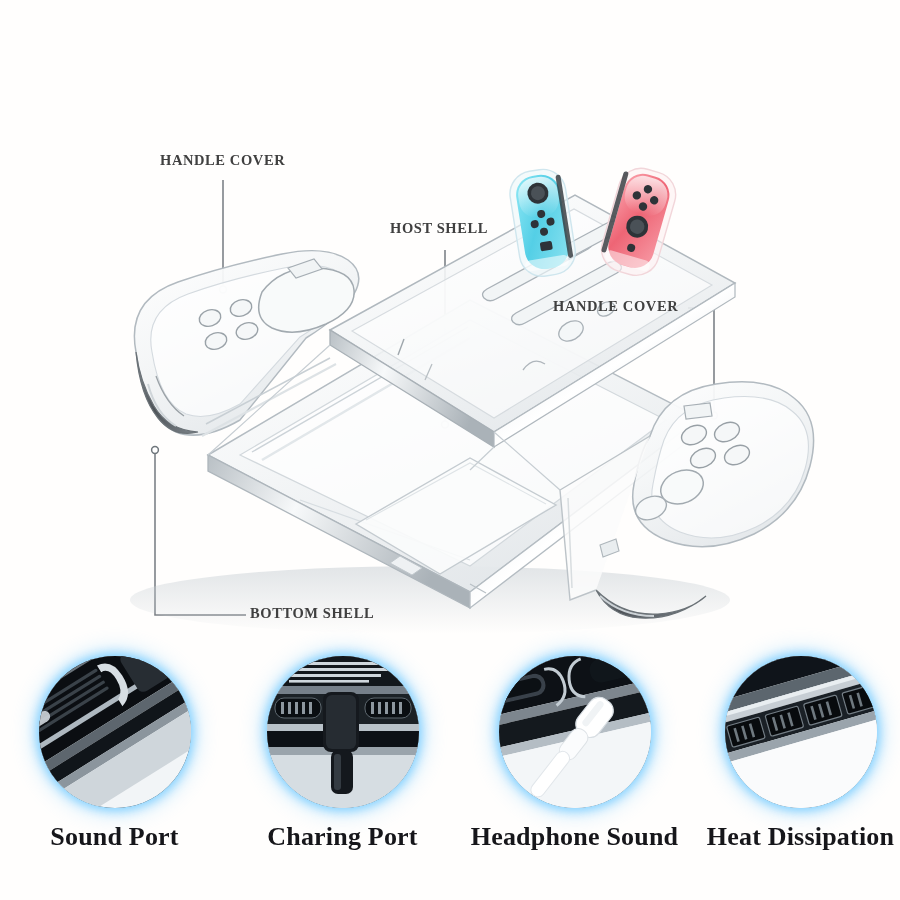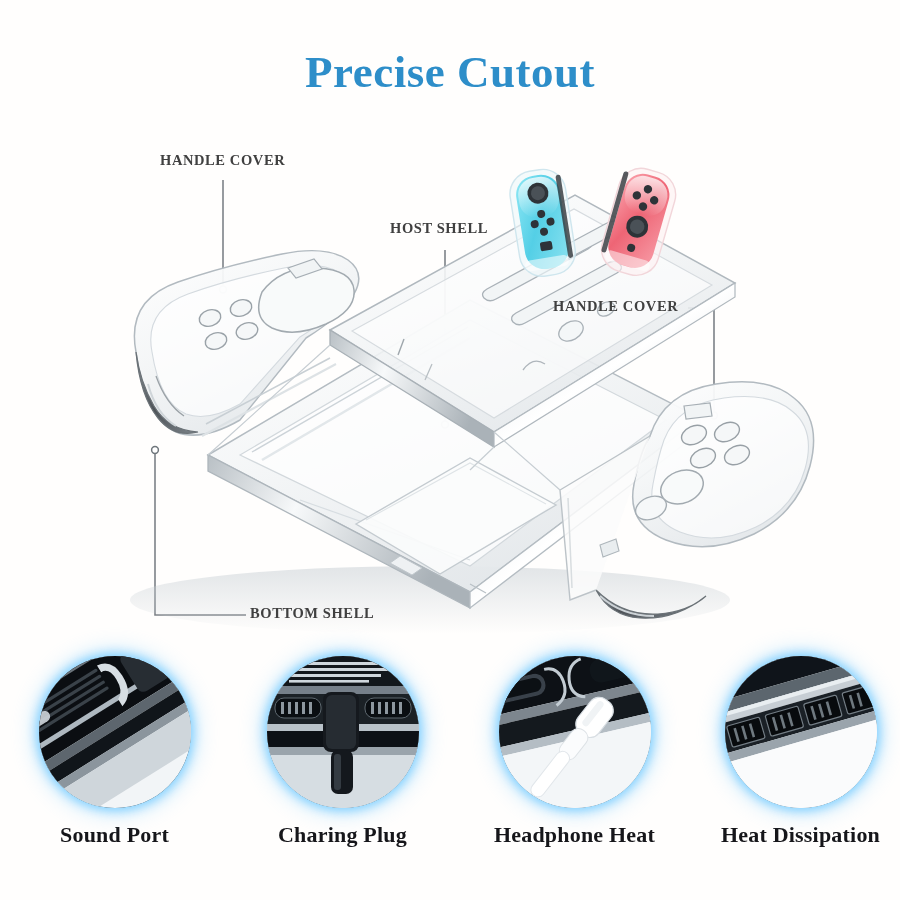--- a/index.html
+++ b/index.html
@@ -66,35 +66,34 @@
       0 0 20px 7px rgba(150,215,255,.45),
       inset 0 0 0 1.5px rgba(70,150,200,.85);
     background:#0a0d11;
   }
   .thumb svg{display:block;width:152px;height:152px;}
 
   .cap{
     margin-top:14px;
     font-family:"Liberation Serif", serif;
     font-weight:bold;
-    font-size:22px;
+    font-size:26px;
     color:#16161a;
     letter-spacing:.2px;
     white-space:nowrap;
   }
 
   
   #joycons{position:absolute;left:498px;top:160px;width:240px;height:120px;}
 </style>
 </head>
 <body>
 
 <div id="stage">
 
-  <div class="title">Precise Cutout</div>
 
   <svg id="diagram" viewBox="0 0 900 660">
     <defs>
       <linearGradient id="plasticFace" x1="0" y1="0" x2="0.6" y2="1">
         <stop offset="0" stop-color="#ffffff" stop-opacity="0.98"></stop>
         <stop offset="0.45" stop-color="#f4f6f7" stop-opacity="0.92"></stop>
         <stop offset="1" stop-color="#e3e7ea" stop-opacity="0.95"></stop>
       </linearGradient>
       <linearGradient id="plasticEdge" x1="0" y1="0" x2="1" y2="1">
         <stop offset="0" stop-color="#d9dfe3"></stop>
@@ -393,21 +392,21 @@
             <rect x="132" y="46" width="3" height="12"></rect>
           </g>
 
           <rect x="56" y="36" width="36" height="60" rx="8" fill="#15191e"></rect>
           <rect x="59" y="39" width="30" height="54" rx="6" fill="#262c32"></rect>
 
           <rect x="64" y="94" width="22" height="44" rx="7" fill="#14181d"></rect>
           <rect x="67" y="98" width="7" height="36" rx="3" fill="#343b42"></rect>
         </svg>
       </div>
-      <div class="cap">Charing Plug</div>
+      <div class="cap">Charing Port</div>
     </div>
 
     <div class="feature f2">
       <div class="thumb">
         <svg viewBox="0 0 152 152">
           <rect width="152" height="152" fill="#f4f7f9"></rect>
           <g transform="rotate(-13 76 76)">
 
             <rect x="-30" y="-4" width="220" height="46" fill="#0d1116"></rect>
             <rect x="-30" y="42" width="220" height="10" fill="#7d868e"></rect>
@@ -425,21 +424,21 @@
           </g>
 
           <g transform="rotate(38 76 88)">
             <rect x="62" y="34" width="26" height="42" rx="11" fill="#ffffff" stroke="#d8dee3" stroke-width="1.2"></rect>
             <rect x="66" y="72" width="18" height="34" rx="8" fill="#fbfcfd" stroke="#dde2e6" stroke-width="1"></rect>
             <rect x="68" y="100" width="14" height="54" rx="7" fill="#ffffff" stroke="#e1e6ea" stroke-width="1"></rect>
             <rect x="68" y="38" width="7" height="30" rx="3.5" fill="#f0f3f5"></rect>
           </g>
         </svg>
       </div>
-      <div class="cap">Headphone Heat</div>
+      <div class="cap">Headphone Sound</div>
     </div>
 
     <div class="feature f3">
       <div class="thumb">
         <svg viewBox="0 0 152 152">
           <rect width="152" height="152" fill="#f6f8f9"></rect>
           <g transform="rotate(-16 76 76)">
             <rect x="-40" y="-10" width="240" height="34" fill="#0f141a"></rect>
             <rect x="-40" y="24" width="240" height="12" fill="#5c666e"></rect>
             <rect x="-40" y="36" width="240" height="10" fill="#c7ced4"></rect>

